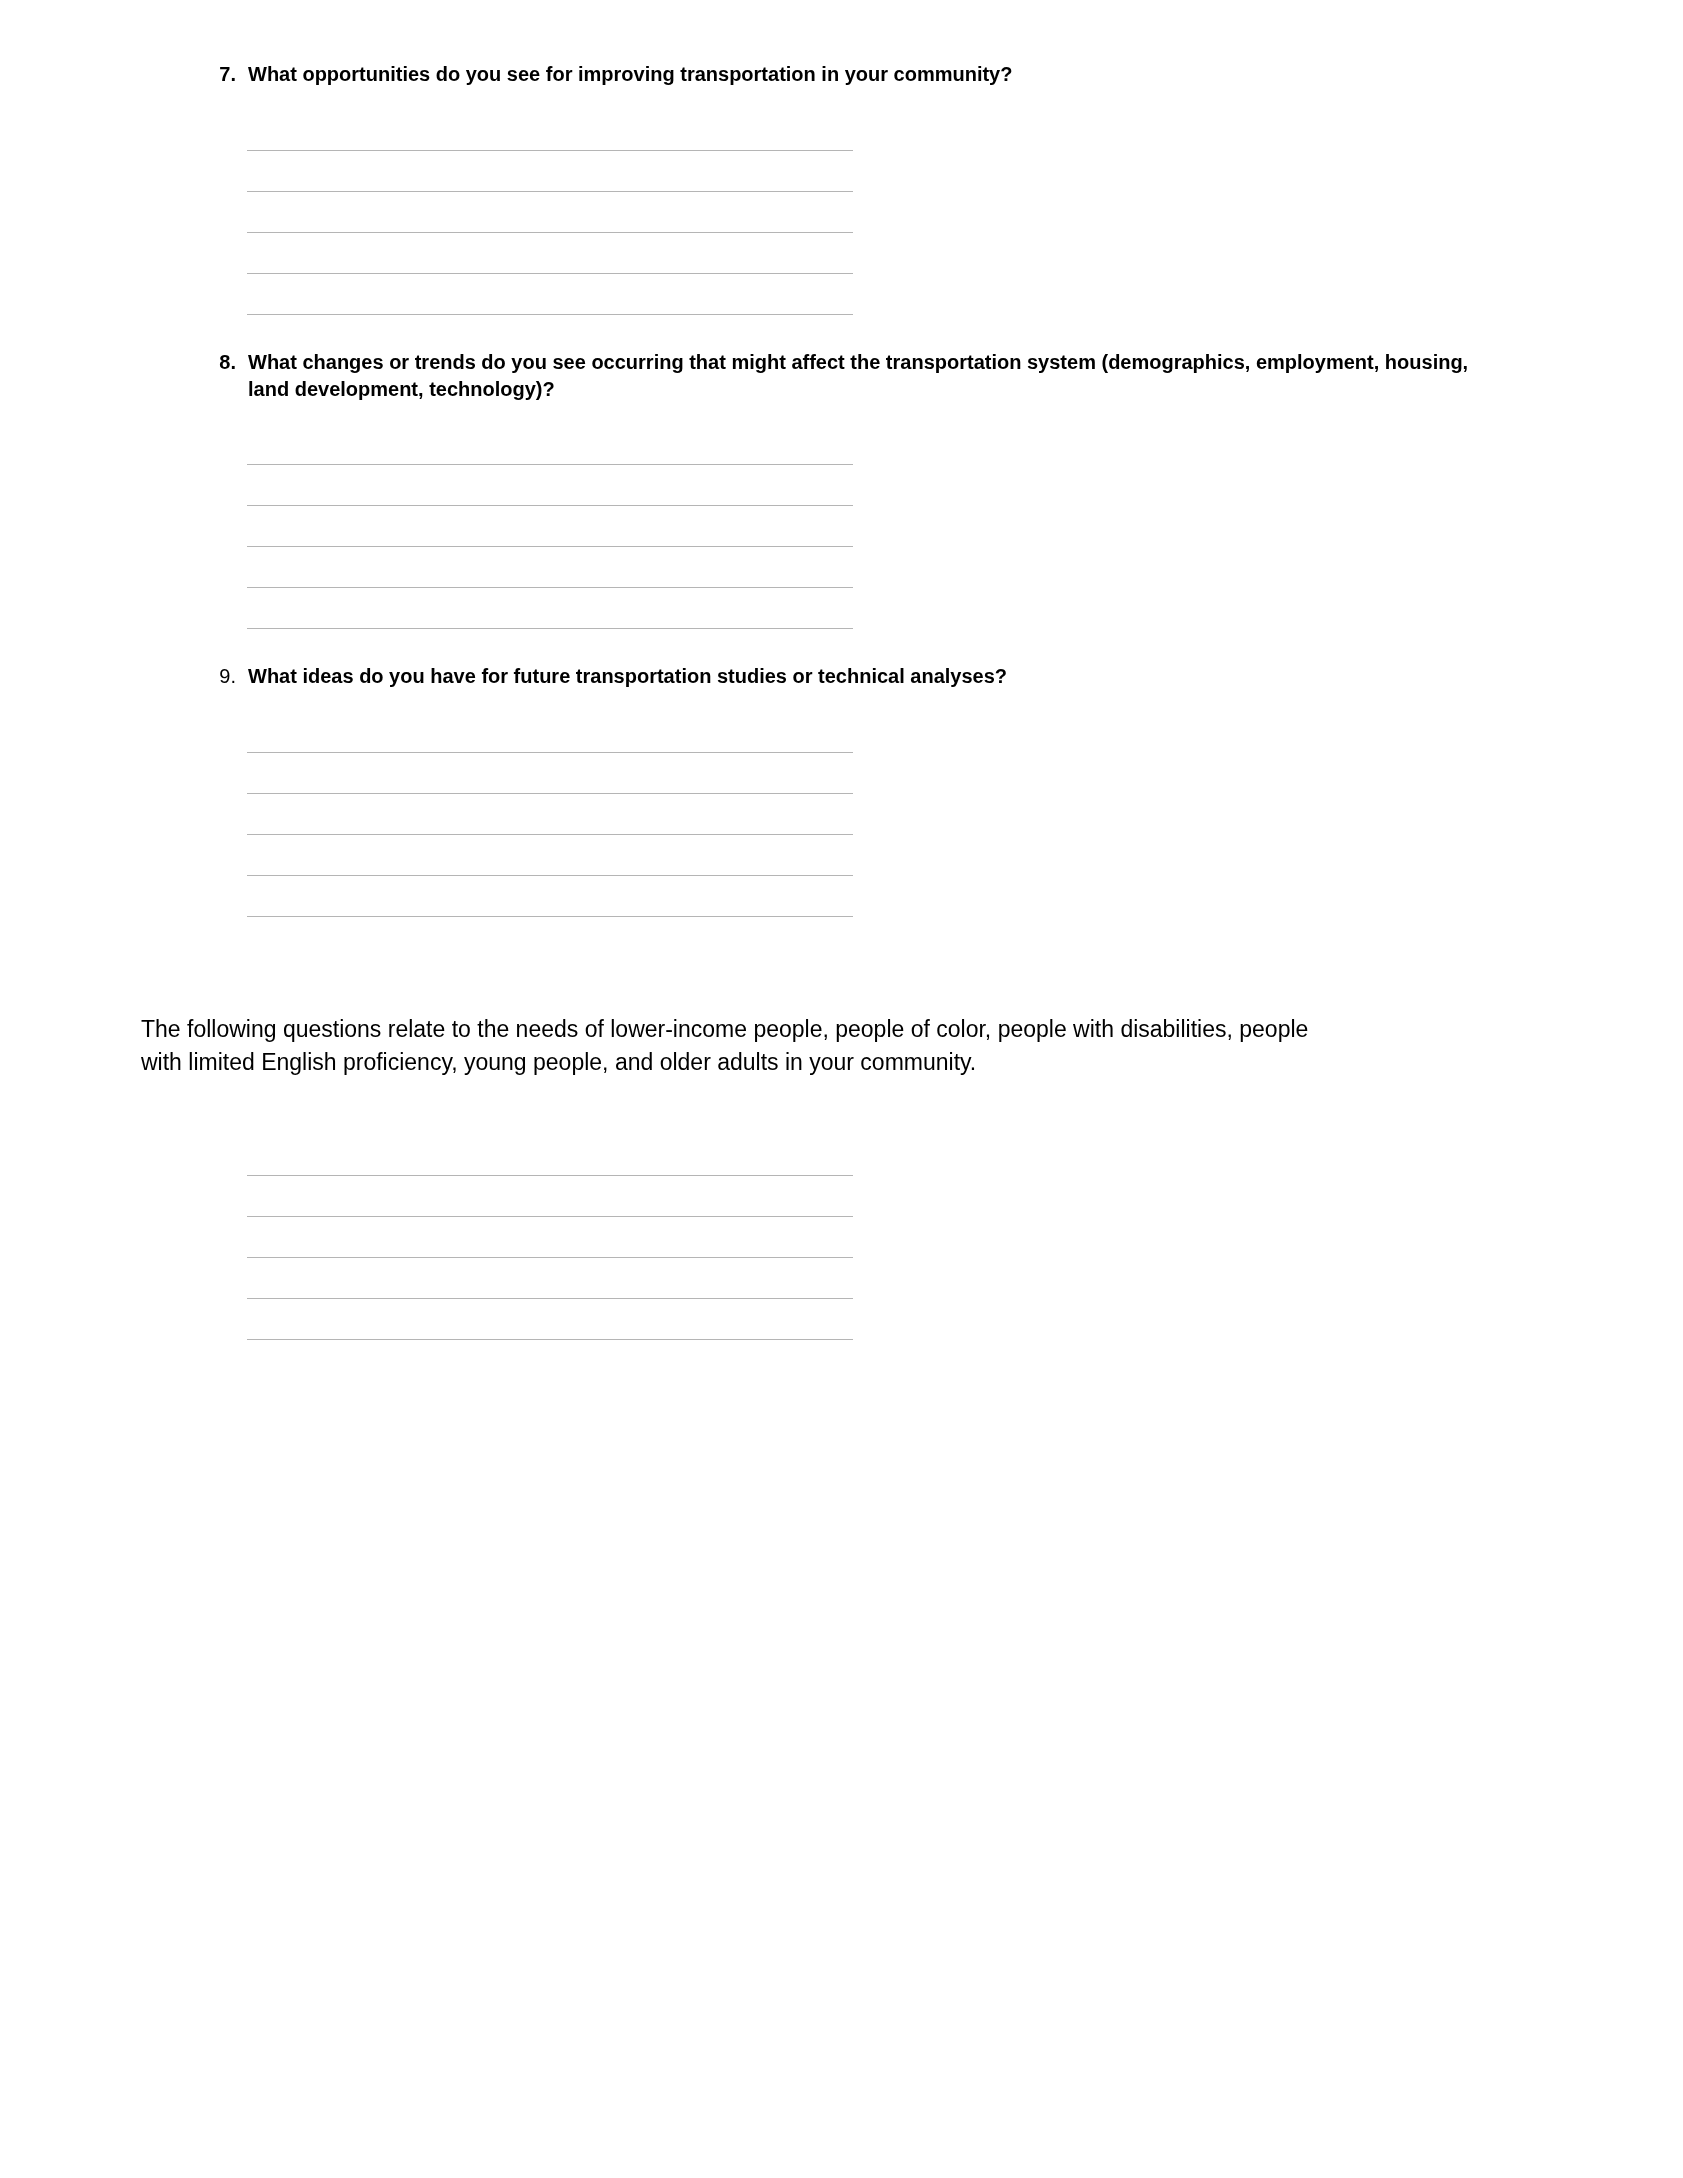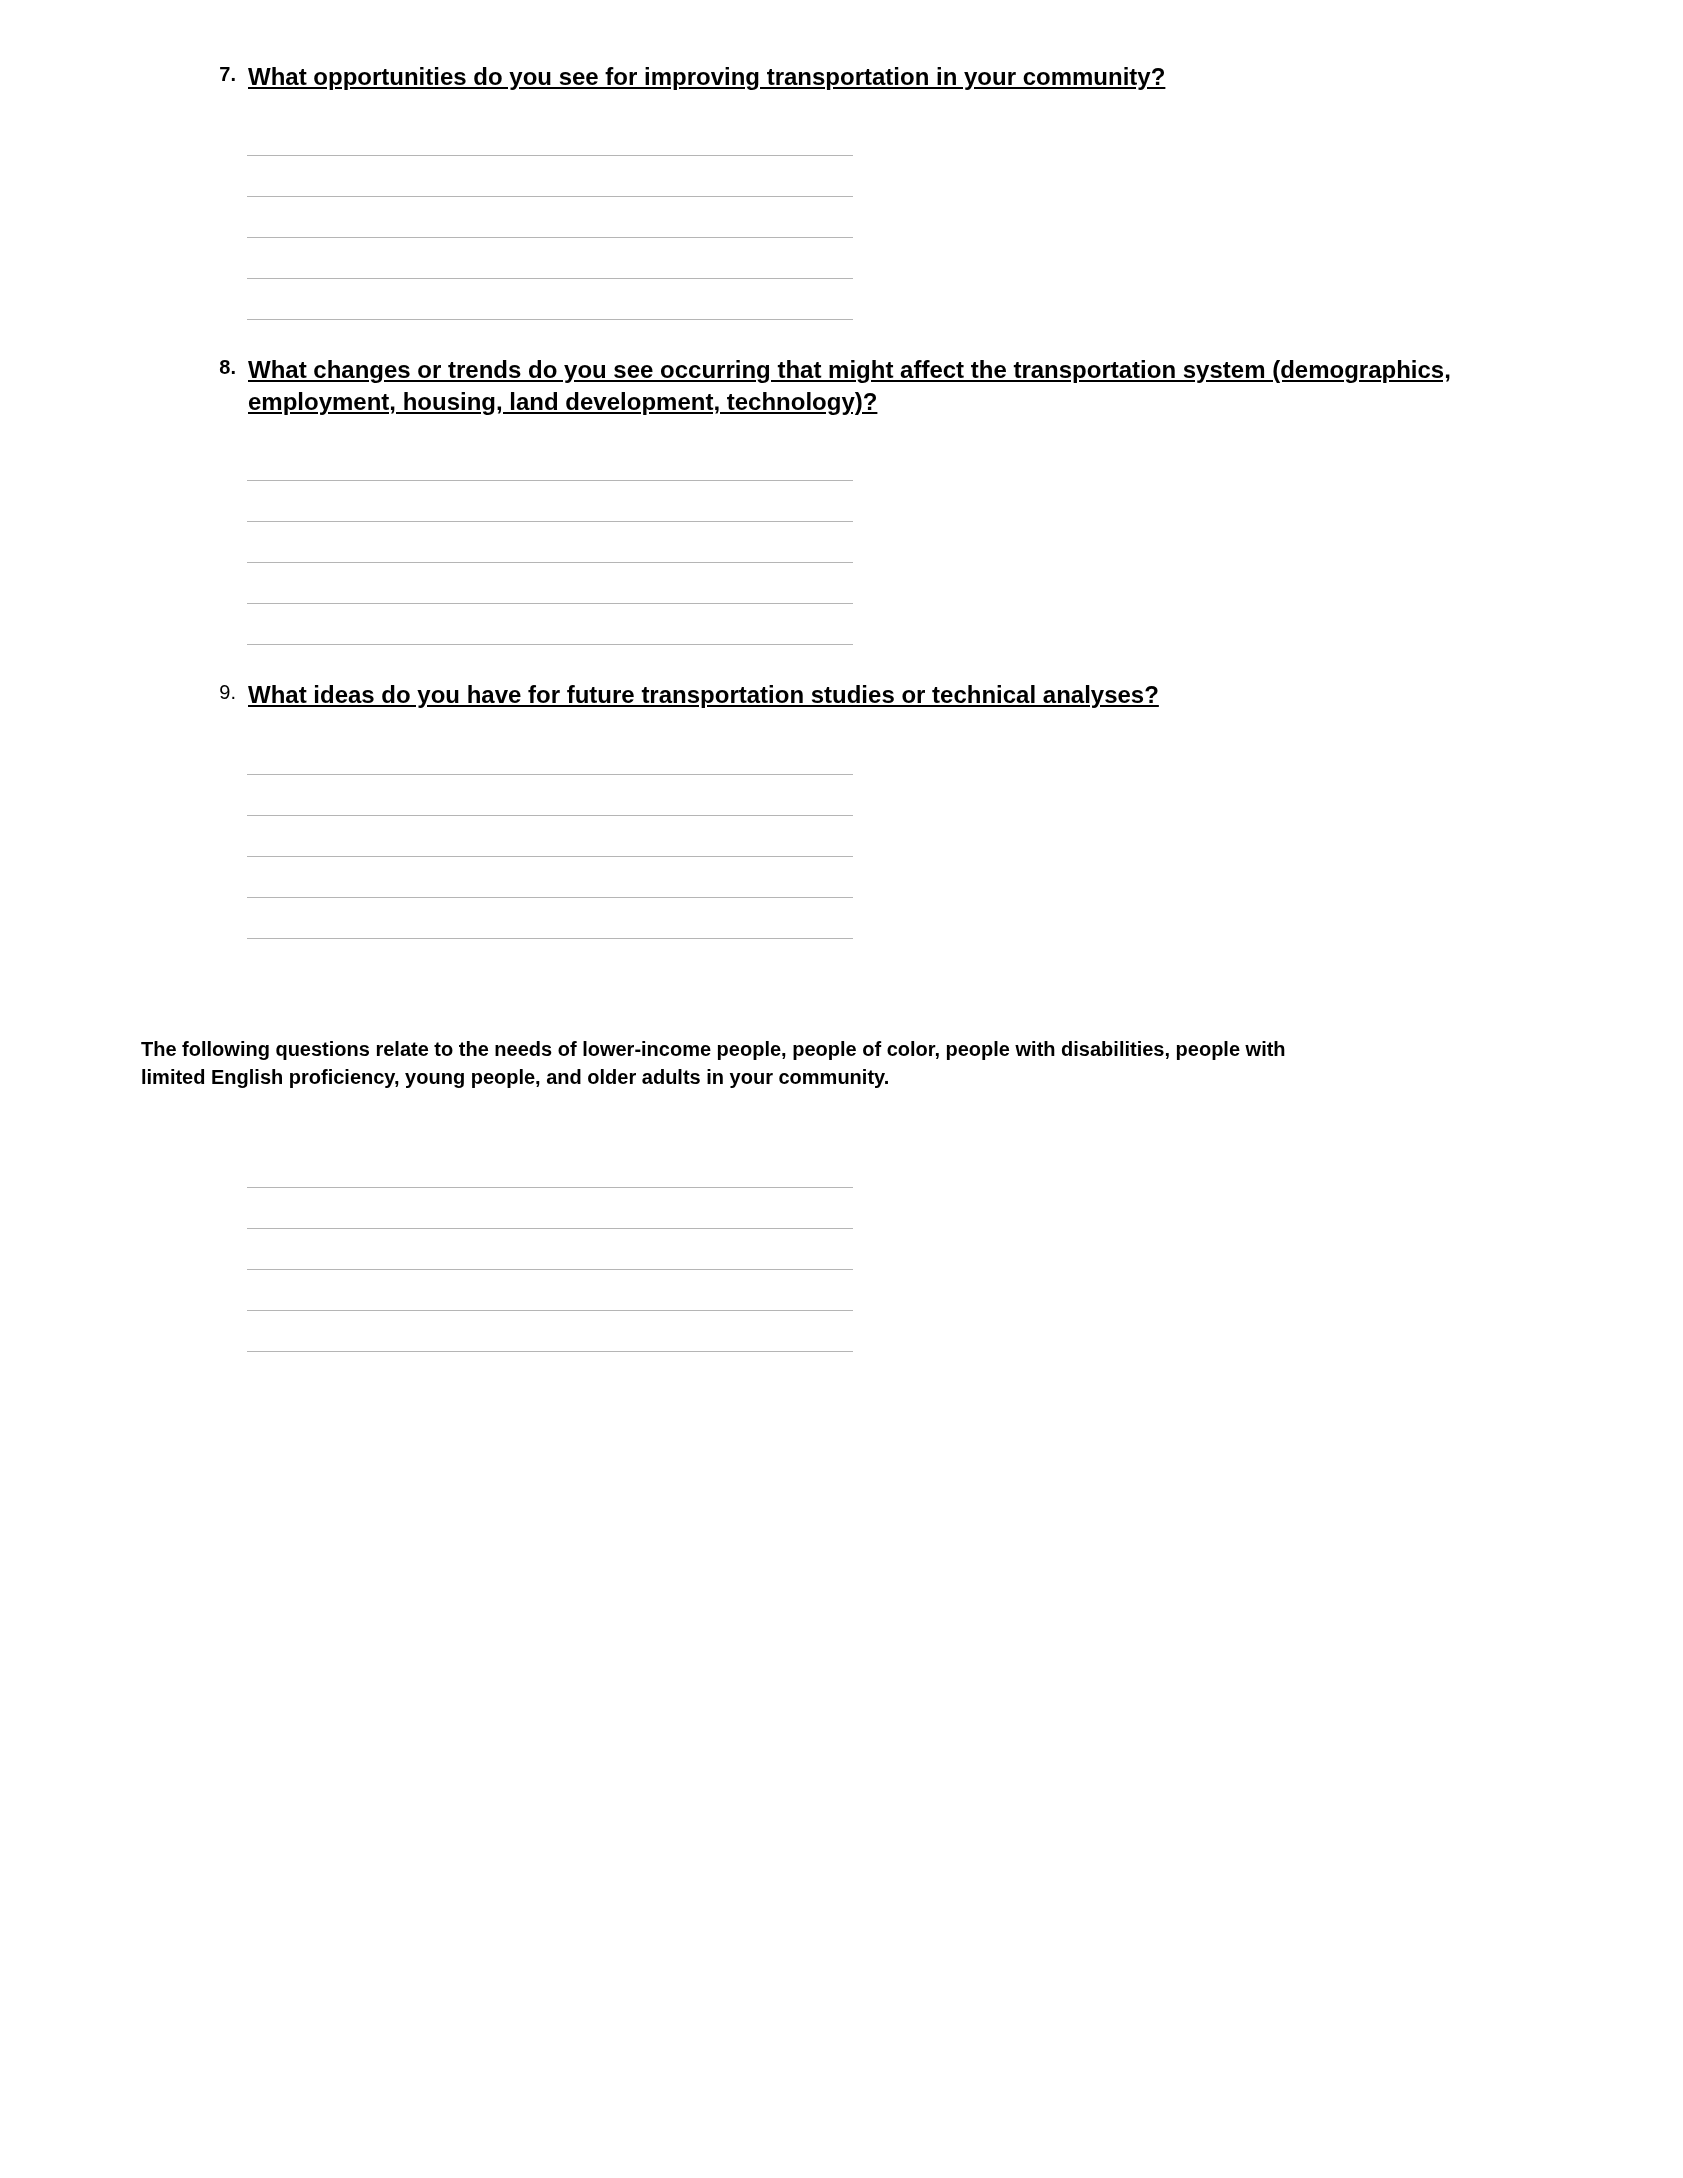--- a/index.html
+++ b/index.html
@@ -44,24 +44,23 @@
     line-height: 1.34;
     padding-right: 0px;
     white-space: nowrap;
   }
   .q-number.plain {
     font-weight: normal;
   }
   .q-text {
     flex: 1 1 auto;
     padding-left: 12px;
-    font-size: 24px;
+    font-size: 20px;
     font-weight: bold;
     line-height: 1.34;
-    text-decoration: underline;
   }
 
   
   .lines {
     margin-left: 53px;
     width: 606px;
   }
   .lines .line {
     height: 40px;
     border-bottom: 1.5px solid #b5b5b5;
@@ -79,22 +78,22 @@
     font-weight: bold;
     line-height: 1.2;
     padding-bottom: 10px;
     border-bottom: 2.5px solid #000000;
     letter-spacing: -0.2px;
   }
 
   .section-intro {
     margin-left: -53px;
     width: 1198px;
-    font-size: 20px;
-    font-weight: bold;
+    font-size: 23px;
+    font-weight: normal;
     line-height: 1.42;
   }
 </style>
 </head>
 <body>
 
 <div class="page">
   <div class="content">
 
     <div class="question">

